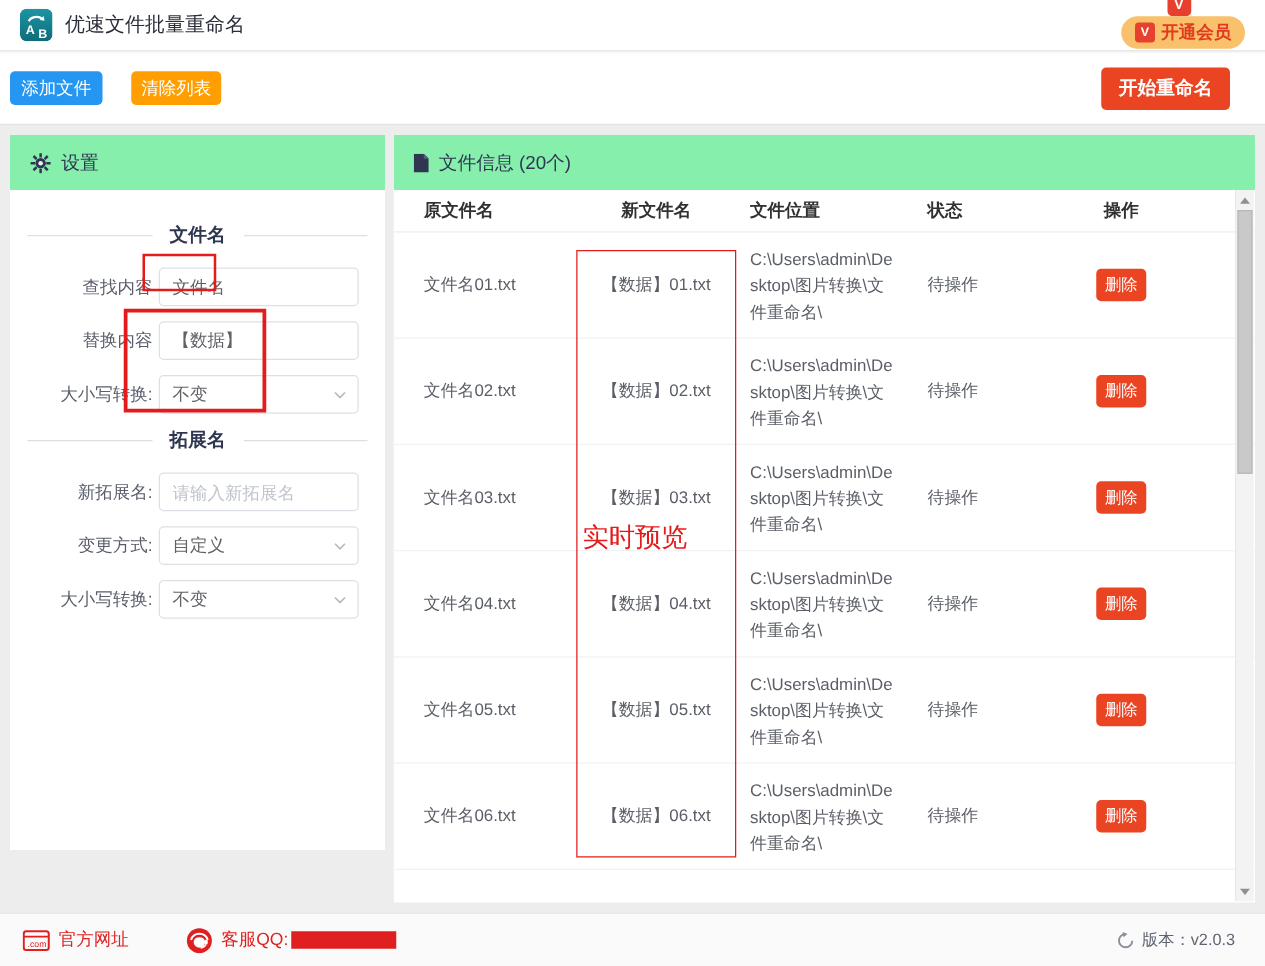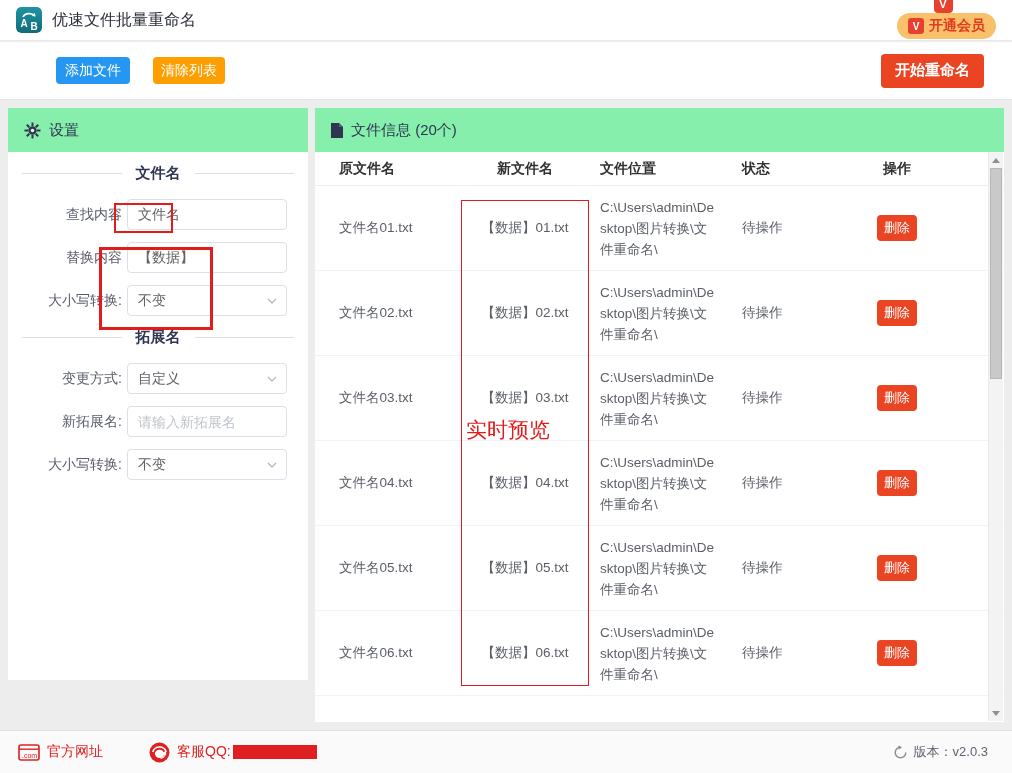--- a/index.html
+++ b/index.html
@@ -27,35 +27,35 @@
     display:flex; align-items:center; padding:0 11px; cursor:pointer; }
   .vip-pill .vip-sq{ width:16px; height:16px; border-radius:3px; background:#e8402e; color:#fff;
     font-weight:bold; font-size:10px; display:flex; align-items:center; justify-content:center; }
   .vip-pill .vip-txt{ margin-left:5px; font-size:14px; font-weight:bold; color:#e23a1f; }
   .winbtn{ margin-left:26px; width:18px; height:18px; display:flex; align-items:center;
     justify-content:center; cursor:pointer; }
   
   .toolbar{ position:absolute; left:0; top:42px; width:1012px; height:58px; background:#fff;
     border-bottom:1px solid #e3e3e3; display:flex; align-items:center; padding:0 8px; }
   .btn{ border:none; border-radius:4px; color:#fff; font-size:14px; cursor:pointer;
-    font-family:inherit;margin-left:48px; }
+    font-family:inherit; }
   .btn-add{ width:74px; height:27px; background:#2597f3; }
   .btn-clear{ width:72px; height:27px; background:#ff9e01; margin-left:23px; }
   .btn-start{ width:103px; height:34px; background:#ea4423; margin-left:auto; margin-right:20px;
     font-size:15px; font-weight:bold; }
   
   .content{ position:absolute; left:0; top:100px; width:1012px; height:630px; }
   .panel{ position:absolute; background:#fff; }
   .panel-head{ height:44px; background:#86efac; display:flex; align-items:center;
     padding:0 16px; color:#2f3652; font-size:15px; }
   .panel-head .ph-title{ margin-left:8px; }
   .left-panel{ left:8px; top:8px; width:300px; height:572px; }
   .right-panel{ left:315px; top:8px; width:689px; height:614px; overflow:hidden; }
   
-  .lp-body{ padding:12px 14px 0 14px; }
+  .lp-body{ padding:27px 14px 0 14px; }
   .sec-title{ display:flex; align-items:center; margin-bottom:16px; }
   .sec-title .line{ flex:1; height:1px; background:#dcdfe6; }
   .sec-title .st-txt{ margin:0 14px; font-size:15px; font-weight:bold; color:#2f3652; }
   .sec-title.ext{ margin-top:0; }
   .form-row{ display:flex; align-items:center; margin-bottom:12px; }
   .form-row .lbl{ width:100px; text-align:right; color:#5a5e6b; font-size:14px; flex:none; }
   .ctrl{ width:160px; height:31px; border:1px solid #dcdfe6; border-radius:4px; margin-left:5px;
     display:flex; align-items:center; padding:0 10px; background:#fff; font-size:14px;
     color:#606266; position:relative; }
   .ctrl.select{ cursor:pointer; }
@@ -200,31 +200,31 @@
               <polyline points="1,1 5,5 9,1" fill="none" stroke="#b4b9c2" stroke-width="1.4"></polyline>
             </svg>
         </div>
       </div>
       <div class="sec-title ext">
         <span class="line"></span>
         <span class="st-txt">拓展名</span>
         <span class="line"></span>
       </div>
       <div class="form-row">
+        <span class="lbl">新拓展名:</span>
+        <input class="ctrl" placeholder="请输入新拓展名" style="">
+      </div>
+      <div class="form-row">
         <span class="lbl">变更方式:</span>
         <div class="ctrl select">
           <span>自定义</span>
           <svg class="chevd" width="10" height="6" viewBox="0 0 10 6">
               <polyline points="1,1 5,5 9,1" fill="none" stroke="#b4b9c2" stroke-width="1.4"></polyline>
             </svg>
         </div>
-      </div>
-      <div class="form-row">
-        <span class="lbl">新拓展名:</span>
-        <input class="ctrl" placeholder="请输入新拓展名" style="">
       </div>
       <div class="form-row">
         <span class="lbl">大小写转换:</span>
         <div class="ctrl select">
           <span>不变</span>
           <svg class="chevd" width="10" height="6" viewBox="0 0 10 6">
               <polyline points="1,1 5,5 9,1" fill="none" stroke="#b4b9c2" stroke-width="1.4"></polyline>
             </svg>
         </div>
       </div>

